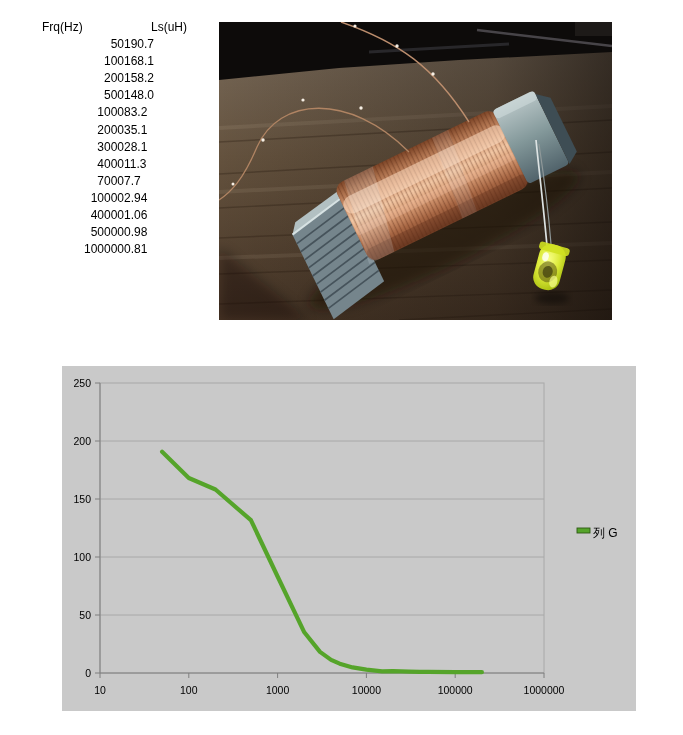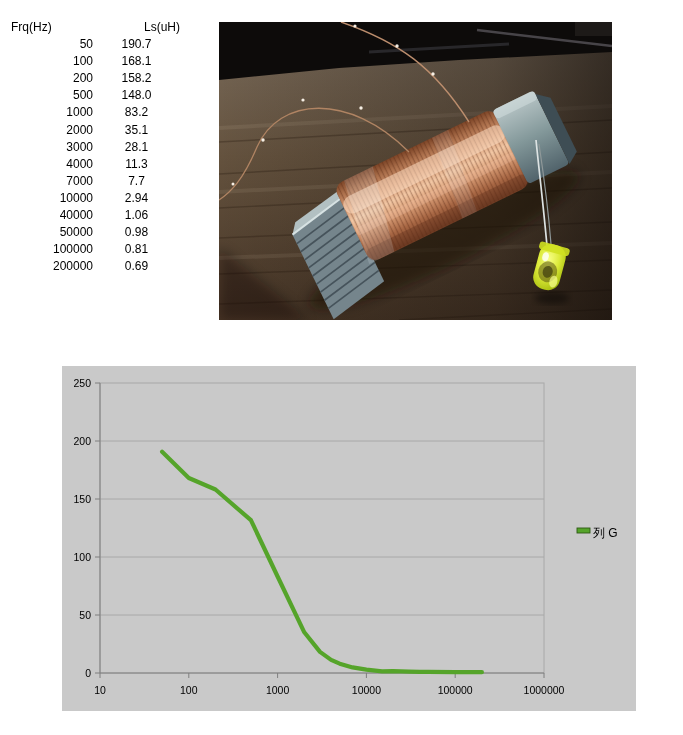--- a/index.html
+++ b/index.html
@@ -1,26 +1,26 @@
 <!DOCTYPE html>
 <html><head>
 <meta charset="utf-8">
 <style>
   html,body{margin:0;padding:0;background:#fff;}
   *{box-sizing:border-box;}
   .page{position:relative;width:683px;height:735px;background:#ffffff;
         font-family:"Liberation Sans",sans-serif;color:#000;overflow:hidden;}
 
   
-  .data-table{position:absolute;left:9px;top:19px;font-size:12px;line-height:17.1px;}
+  .data-table{position:absolute;left:0;top:19px;font-size:12px;line-height:17.1px;padding-left:40px;}
   .trow{display:flex;height:17.1px;white-space:pre;}
   .c1{width:84px;text-align:right;}
-  .c2{width:87px;text-align:center;}
+  .c2{width:87px;text-align:left;}
   .thead .c1{text-align:left;padding-left:2px;}
-  .thead .c2{text-align:right;padding-left:3px;}
+  .thead .c2{text-align:center;padding-left:3px;}
 
   
   .photo{position:absolute;left:219px;top:22px;display:block;}
 
   
   .chart{position:absolute;left:62px;top:366px;}
   .chart svg{display:block;}
   .chart text{fill:#000;font-family:"Liberation Sans",sans-serif;}
 </style>
 </head>
@@ -40,21 +40,20 @@
         <div class="trow"><span class="c1">500</span><span class="c2">148.0</span></div>
         <div class="trow"><span class="c1">1000</span><span class="c2">83.2</span></div>
         <div class="trow"><span class="c1">2000</span><span class="c2">35.1</span></div>
         <div class="trow"><span class="c1">3000</span><span class="c2">28.1</span></div>
         <div class="trow"><span class="c1">4000</span><span class="c2">11.3</span></div>
         <div class="trow"><span class="c1">7000</span><span class="c2">7.7</span></div>
         <div class="trow"><span class="c1">10000</span><span class="c2">2.94</span></div>
         <div class="trow"><span class="c1">40000</span><span class="c2">1.06</span></div>
         <div class="trow"><span class="c1">50000</span><span class="c2">0.98</span></div>
         <div class="trow"><span class="c1">100000</span><span class="c2">0.81</span></div>
-        <div class="trow"><span class="c1">200000</span><span class="c2">0.69</span></div>
       </div>
   </div>
 
   <svg class="photo" width="393" height="298" viewBox="0 0 393 298">
     <defs>
       <linearGradient id="woodG" x1="0" y1="0" x2="0" y2="1">
         <stop offset="0" stop-color="#7a6c5c"></stop>
         <stop offset="0.45" stop-color="#64523e"></stop>
         <stop offset="1" stop-color="#463526"></stop>
       </linearGradient>

